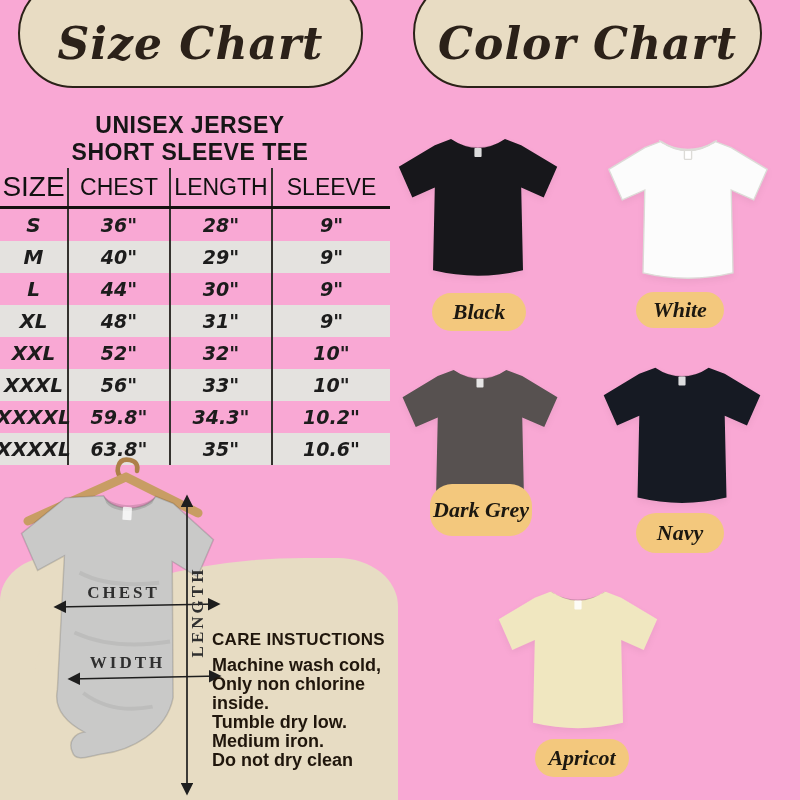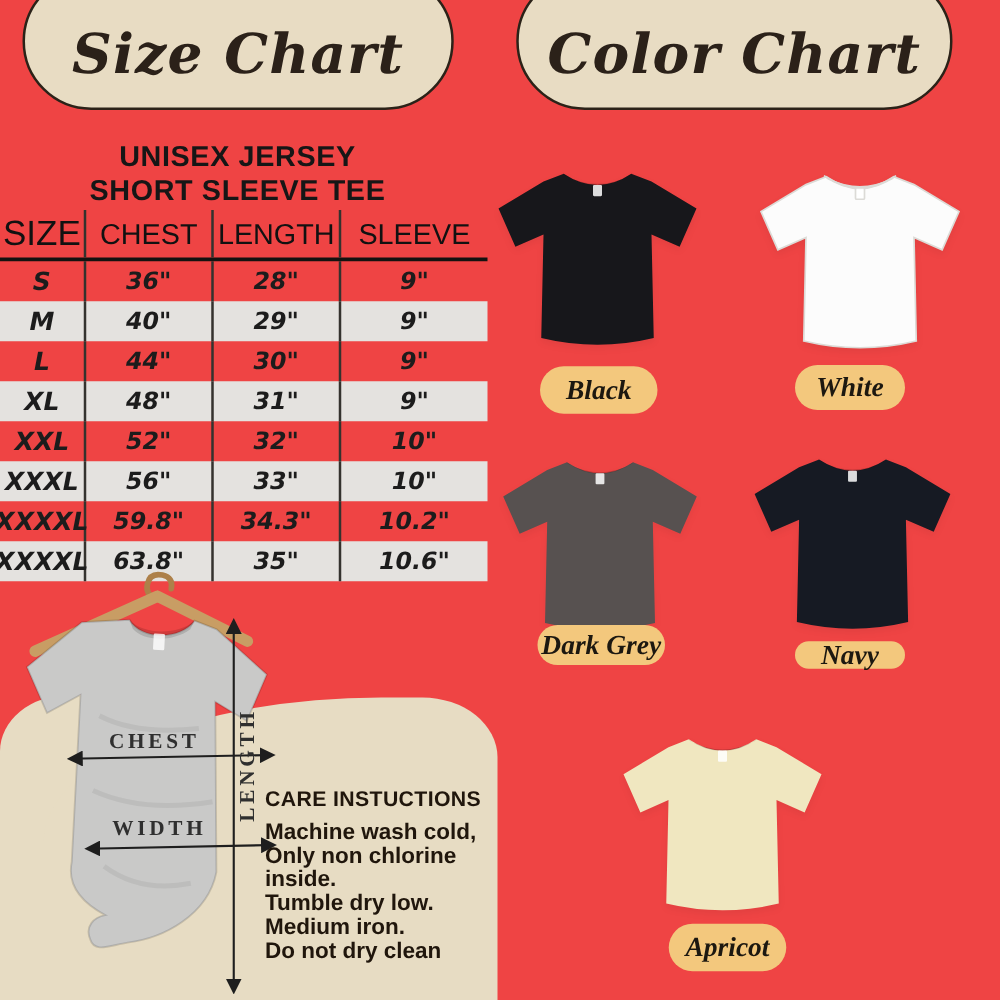--- a/index.html
+++ b/index.html
@@ -1,17 +1,17 @@
 <!DOCTYPE html>
 <html><head>
 <meta charset="utf-8">
 <style>
   html,body{margin:0;padding:0;}
   body{font-family:"Liberation Sans",sans-serif;}
-  .canvas{position:relative;width:800px;height:800px;background:#ef4444;overflow:hidden;}
+  .canvas{position:relative;width:800px;height:800px;background:#f9a8d4;overflow:hidden;}
 
   
   .title-pill{position:absolute;top:-22px;height:110px;background:#e8dcc3;border:2px solid #2b2218;
     border-radius:56px;display:flex;align-items:center;justify-content:center;padding-top:20px;box-sizing:border-box;}
   .title-pill .script{font-family:"DejaVu Serif",serif;font-style:italic;font-weight:700;
     font-size:44px;color:#2b2119;letter-spacing:1px;}
   #size-pill{left:18px;width:345px;}
   #color-pill{left:413px;width:349px;}
 
   
@@ -265,23 +265,23 @@
   <svg class="shirt-svg" style="left:488px;top:572px" width="180" height="172" viewBox="0 0 200 180">
     <use href="#tee-shape" fill="#f0e7c0"></use>
   </svg>
 
   <div class="color-pill" style="left:432px;top:293px;width:94px;height:38px">
     <span class="script">Black</span>
   </div>
   <div class="color-pill" style="left:636px;top:292px;width:88px;height:36px">
     <span class="script">White</span>
   </div>
-  <div class="color-pill" style="left:430px;top:500px;width:102px;height:32px">
+  <div class="color-pill" style="left:430px;top:484px;width:102px;height:52px">
     <span class="script">Dark Grey</span>
   </div>
-  <div class="color-pill" style="left:636px;top:513px;width:88px;height:22px">
+  <div class="color-pill" style="left:636px;top:513px;width:88px;height:40px">
     <span class="script">Navy</span>
   </div>
   <div class="color-pill" style="left:535px;top:739px;width:94px;height:38px">
     <span class="script">Apricot</span>
   </div>
 
 </div>
 
 </body></html>

